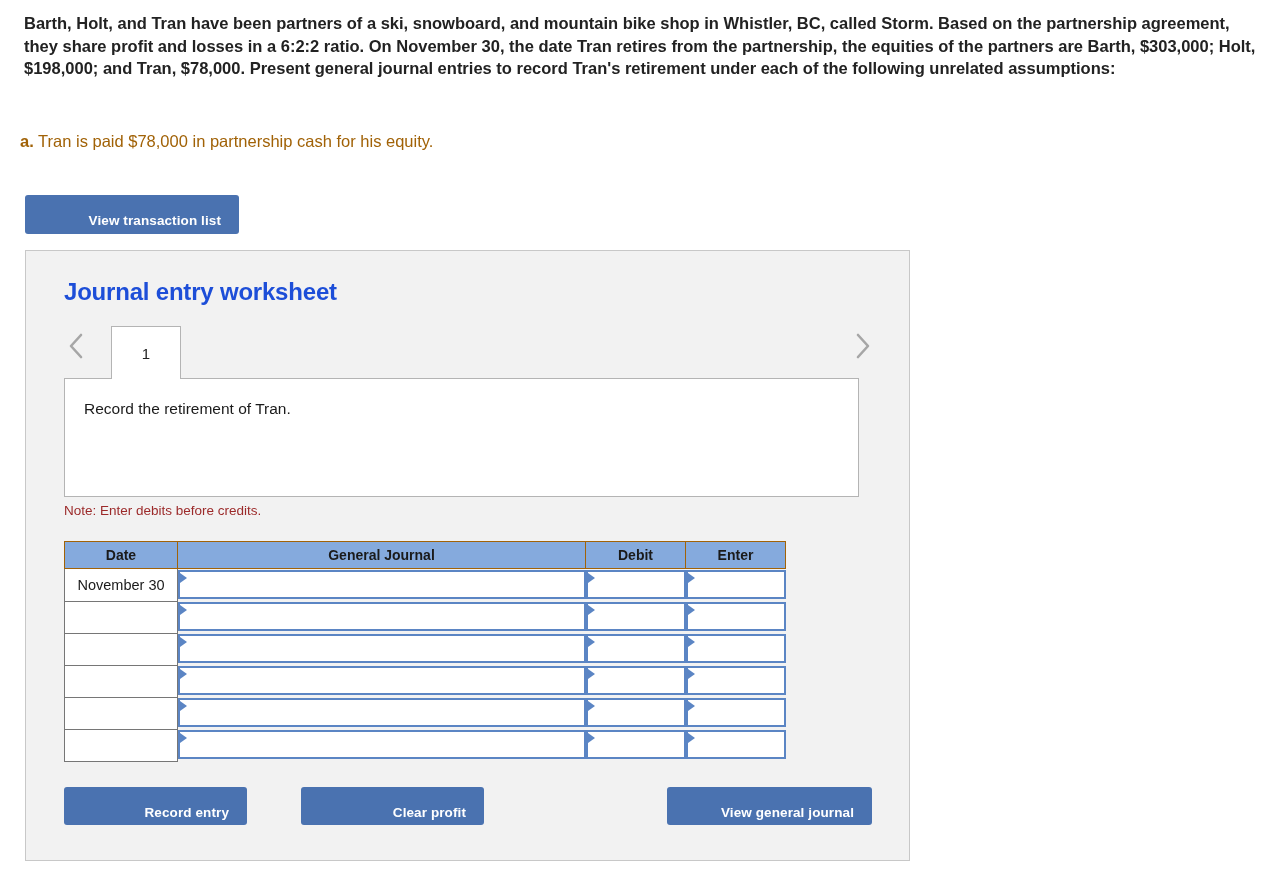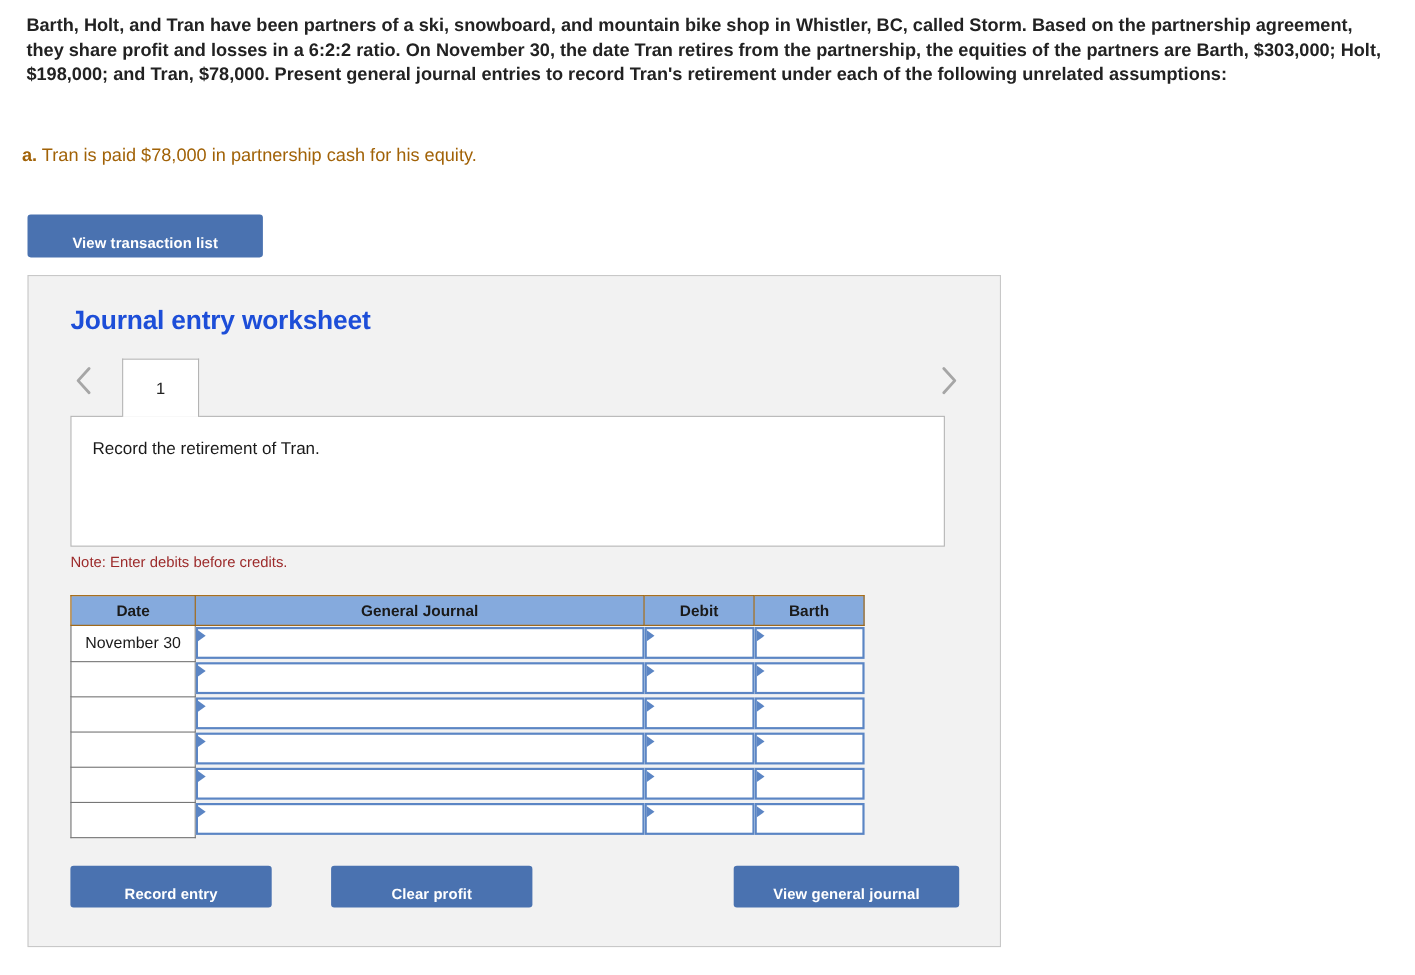--- a/index.html
+++ b/index.html
@@ -41,21 +41,21 @@
 
   
   .btn {
     background: #4a72b0;
     color: #ffffff;
     border: none;
     border-radius: 3px;
     font-family: "Liberation Sans", sans-serif;
     font-size: 13.5px;
     font-weight: bold;
-    text-align: center;
+    text-align: right;
     cursor: pointer;
     padding: 18px;
     letter-spacing: .1px;
   }
 
   #view-transaction-list {
     position: absolute;
     left: 25px;
     top: 195px;
     width: 214px;
@@ -274,21 +274,21 @@
       <col class="col-date">
         <col class="col-gj">
         <col class="col-debit">
         <col class="col-credit">
     </colgroup>
     <thead>
       <tr>
         <th>Date</th>
         <th>General Journal</th>
         <th>Debit</th>
-        <th>Barth</th>
+        <th>Enter</th>
       </tr>
     </thead>
     <tbody>
       <tr class="row-1">
         <td class="date-cell">November 30</td>
         <td class="input-cell">
           <span class="cell-input"></span>
         </td>
         <td class="input-cell">
           <span class="cell-input"></span>

